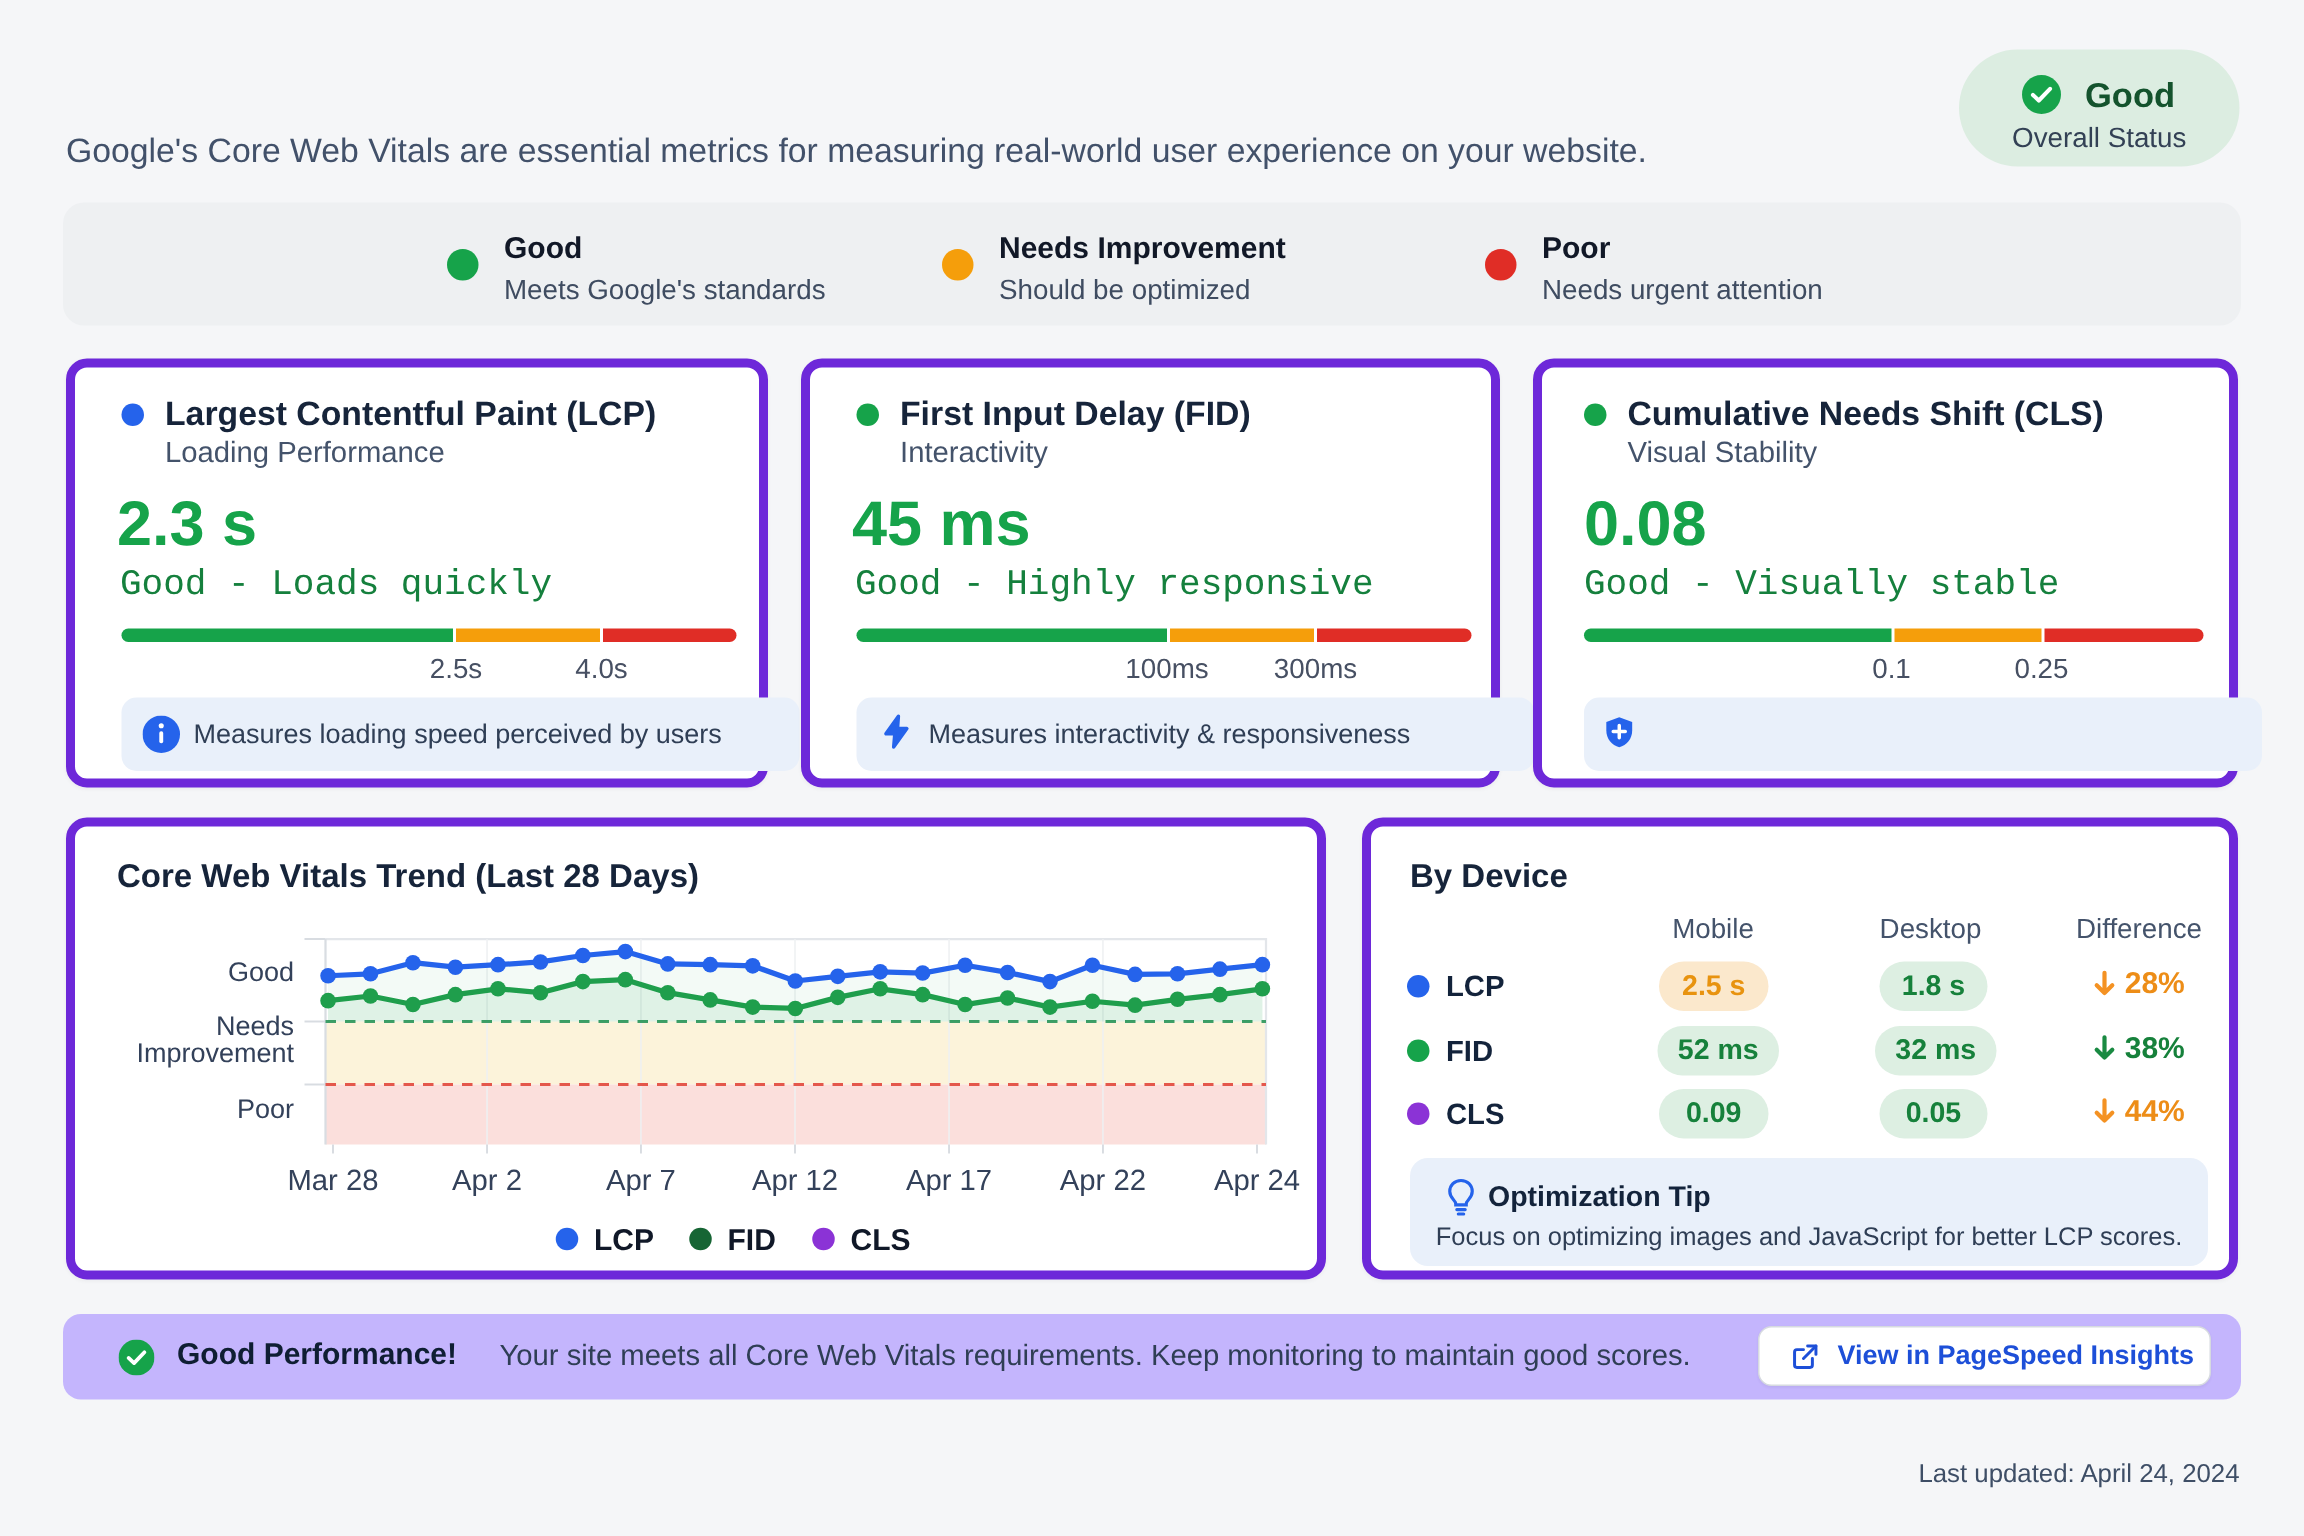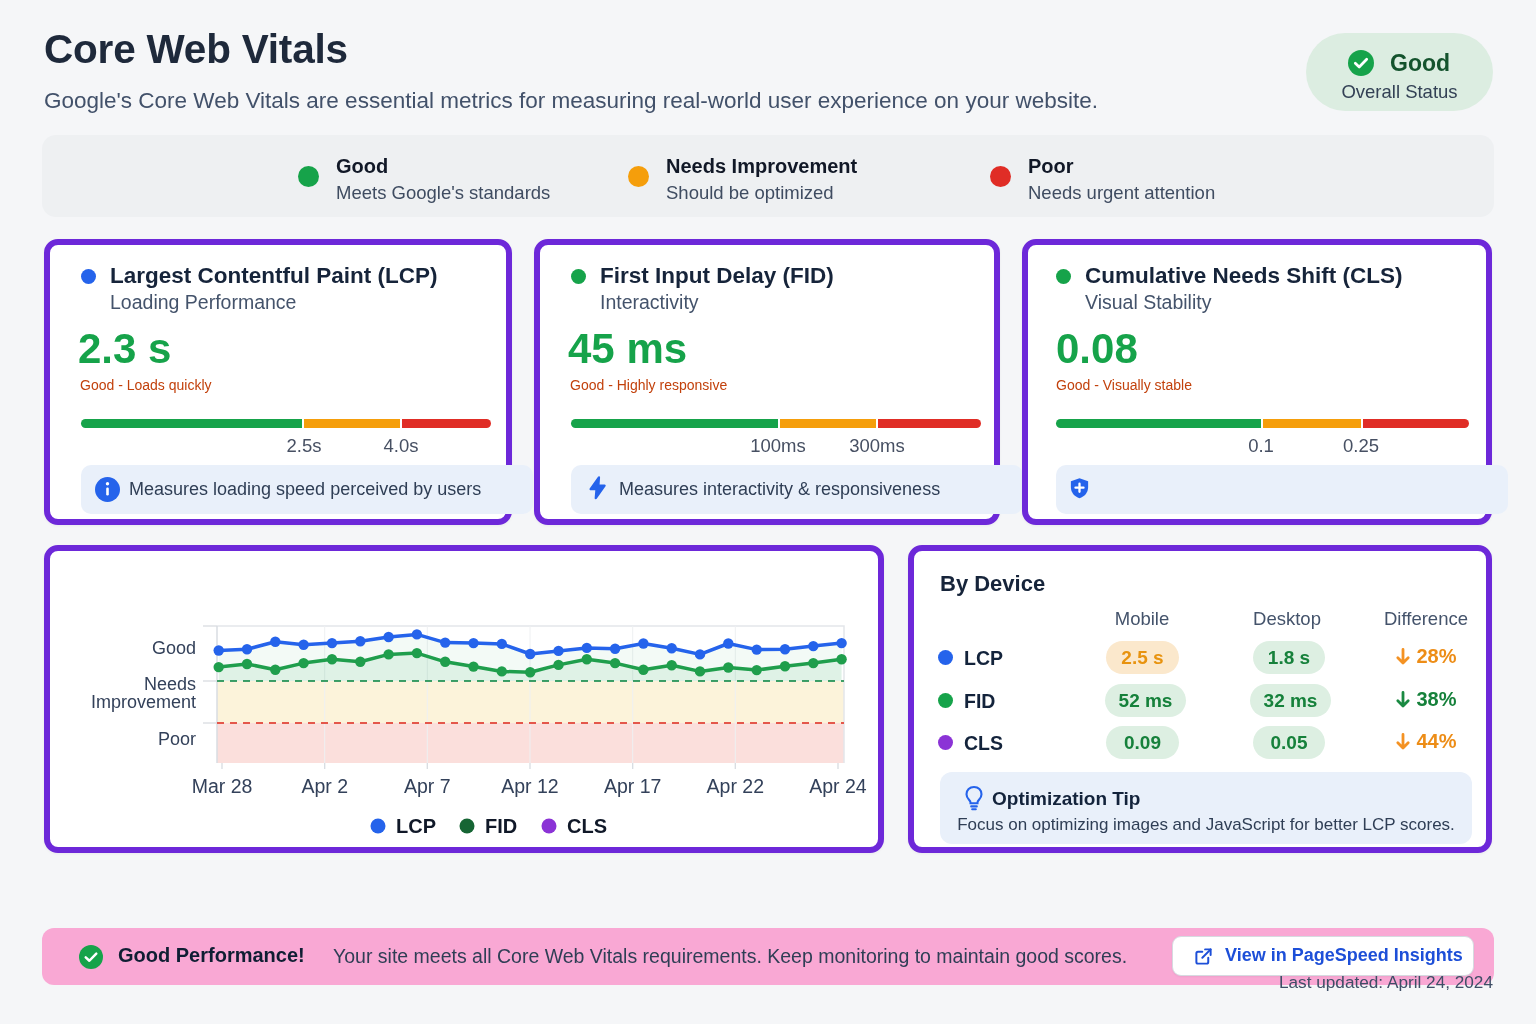--- a/index.html
+++ b/index.html
@@ -19,21 +19,21 @@
 .litem .t1 { position:absolute; left:38px; top:20px; font-size:20px; font-weight:700; color:#111827; white-space:nowrap; }
 .litem .t2 { position:absolute; left:38px; top:47px; font-size:18.5px; color:#3f4c61; white-space:nowrap; }
 
 .card { position:absolute; background:#fff; border:6px solid #6d28d9; border-radius:14px; box-shadow:0 1px 3px rgba(16,24,40,.05); }
 .mcard { top:239px; height:286px; }
 #c1 { left:44px; width:468px; } #c2 { left:534px; width:466px; } #c3 { left:1022px; width:470px; }
 .mcard .hdot { position:absolute; left:31px; top:24px; width:15px; height:15px; border-radius:50%; }
 .mcard .htitle { position:absolute; left:60px; top:18px; font-size:22.5px; font-weight:700; color:#16243a; white-space:nowrap; }
 .mcard .hsub { position:absolute; left:60px; top:46px; font-size:19.5px; color:#44536b; }
 .mcard .value { position:absolute; left:28px; top:80px; font-size:42px; font-weight:700; color:#16a34a; }
-.mcard .status { position:absolute; left:30px; top:132px; font-size:14px; color:#c2410c; }
+.mcard .status { position:absolute; left:30px; top:132px; font-size:24px; color:#15803d;font-family:Liberation Mono, monospace; }
 .mcard .bar { position:absolute; left:31px; top:174px; height:9px; width:410px; }
 .mcard .seg { position:absolute; top:0; height:9px; }
 .seg.g { background:#16a34a; border-radius:5px 0 0 5px; }
 .seg.o { background:#f59e0b; }
 .seg.r { background:#e02d26; border-radius:0 5px 5px 0; }
 .mcard .blab { position:absolute; top:190px; font-size:18.5px; color:#475063; width:80px; text-align:center; margin-left:-40px; }
 .mcard .info { position:absolute; left:31px; top:220px; width:452px; height:49px; background:#e9f0fa; border-radius:10px; }
 .mcard .info .itext { position:absolute; left:48px; top:14px; font-size:18px; color:#2f3e55; white-space:nowrap; }
 .mcard .info .icon { position:absolute; left:22px; top:12px; }
 
@@ -48,41 +48,40 @@
 .pill { position:absolute; height:33px; line-height:33px; border-radius:17px; font-size:19px; font-weight:700; text-align:center; }
 .pill.gr { background:#ddefe2; color:#16813b; }
 .pill.or { background:#fbe8cc; color:#e8930f; }
 .diff { position:absolute; font-size:20px; font-weight:700; width:120px; text-align:center; }
 .diff.or { color:#ed8d17; } .diff.gr { color:#16813b; }
 .tipbox { position:absolute; left:26px; top:221px; width:532px; height:72px; background:#e9f0fa; border-radius:12px; }
 .tipbox .t1 { position:absolute; left:52px; top:16px; font-size:19px; font-weight:700; color:#13233b; }
 .tipbox .t2 { position:absolute; left:0; top:43px; width:532px; text-align:center; font-size:17px; color:#2f3e55; }
 .tipbox svg.bulb { position:absolute; left:22px; top:13px; }
 
-.perfbar { position:absolute; left:42px; top:928px; width:1452px; height:57px; background:#f9a8d4; border-radius:12px; }
+.perfbar { position:absolute; left:42px; top:876px; width:1452px; height:57px; background:#c4b5fd; border-radius:12px; }
 .perfbar .check { position:absolute; left:37px; top:17px; }
 .perfbar .b { position:absolute; left:76px; top:16px; font-size:20px; font-weight:700; color:#0f1e33; }
 .perfbar .n { position:absolute; left:291px; top:17px; font-size:19.5px; color:#2f3e55; white-space:nowrap; }
 .btn { position:absolute; left:1130px; top:8px; width:302px; height:40px; background:#fff; border:1px solid #d6dae0; border-radius:9px; box-shadow:0 1px 2px rgba(16,24,40,.05); }
 .btn span { position:absolute; left:52px; top:8px; font-size:18px; font-weight:700; color:#1d4fd8; }
 .btn svg { position:absolute; left:21px; top:10px; }
 
 .footL { position:absolute; left:44px; top:970px; font-size:18.5px; color:#3e4e66; }
 .footR { position:absolute; right:43px; top:972px; font-size:17.2px; color:#3e4e66; }
 .qmark { display:inline-block; vertical-align:-3px; margin-left:6px; }
 
 #c3 .hdot { left:28px; } #c3 .htitle, #c3 .hsub { left:57px; }
 #c3 .value, #c3 .status, #c3 .bar, #c3 .info { left:28px; }
 .devcard .rdot { left:24px; }
 </style>
 </head>
 <body>
 <div class="page">
 
-  <h1 class="title">Core Web Vitals</h1>
   <p class="subtitle">Google's Core Web Vitals are essential metrics for measuring real-world user experience on your website.</p>
 
   <div class="badge">
     <svg style="position:absolute; left:42px; top:17px;" width="26" height="26" viewBox="0 0 26 26">
         <circle cx="13" cy="13" r="13" fill="#16a34a"></circle>
         <path d="M7.3 13.3 L11.2 17 L18.7 9.2" stroke="#fff" stroke-width="2.7" fill="none" stroke-linecap="round" stroke-linejoin="round"></path>
       </svg>
     <div class="row1">Good</div>
     <div class="row2">Overall Status</div>
   </div>
@@ -164,20 +163,21 @@
     <div class="blab" style="left:333px;">0.25</div>
     <div class="info">
       <svg class="icon" width="23" height="24" viewBox="0 0 24 24" style="left:12px; top:11px;">
           <path d="M12 1.8 L21 5 V11 C21 16.8 17.2 21.2 12 22.6 C6.8 21.2 3 16.8 3 11 V5 Z" fill="#2563eb"></path>
           <path d="M12 7.5 V16 M7.8 11.7 H16.2" stroke="#fff" stroke-width="2.4" stroke-linecap="round"></path>
         </svg>
     </div>
   </div>
 
   <div class="card chartcard">
+    <div class="cardtitle">Core Web Vitals Trend (Last 28 Days)</div>
     <svg width="840" height="308" viewBox="0 0 840 308" style="position:absolute; left:0; top:0;">
 
       <rect x="167" y="130" width="627" height="42" fill="#fcf3da"></rect>
       <rect x="167" y="172" width="627" height="40" fill="#fbdfdc"></rect>
 
       <path d="M167 75 H794 V212" stroke="#e3e6ea" stroke-width="1.5" fill="none"></path>
       <path d="M167 75 V212" stroke="#d9dde2" stroke-width="1.5" fill="none"></path>
 
       <g stroke="#eef0f2" stroke-width="1">
         <line x1="274.7" y1="75" x2="274.7" y2="212"></line>

